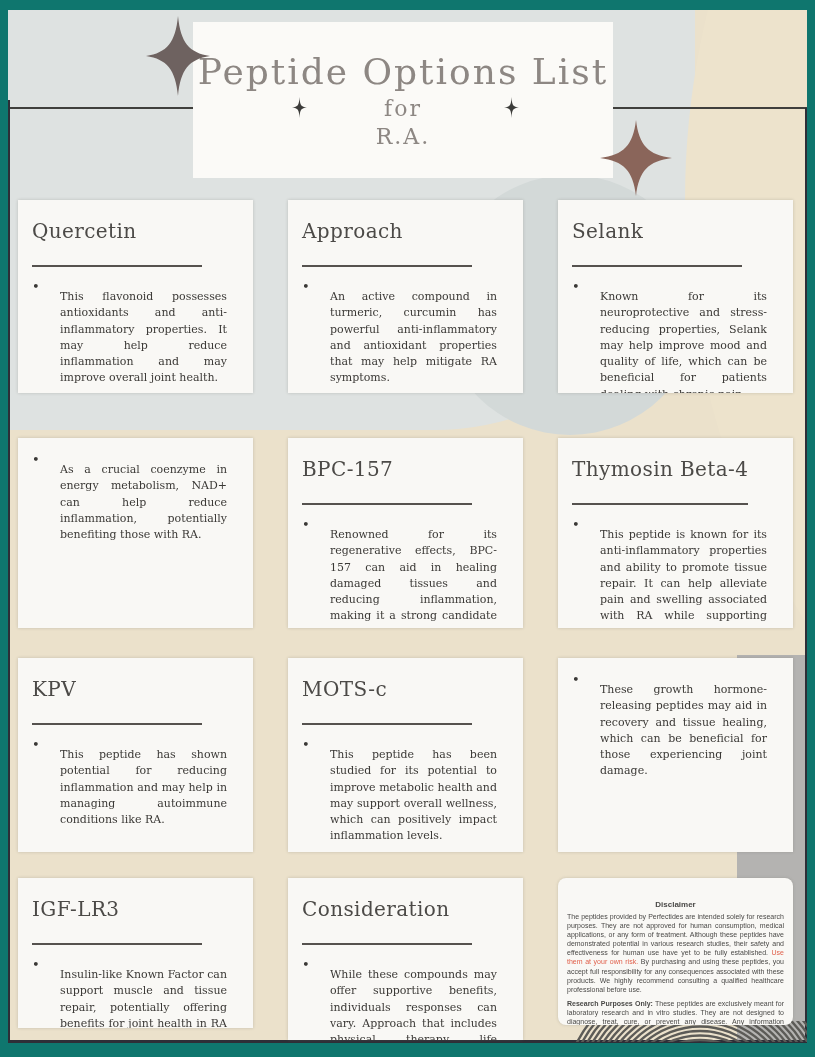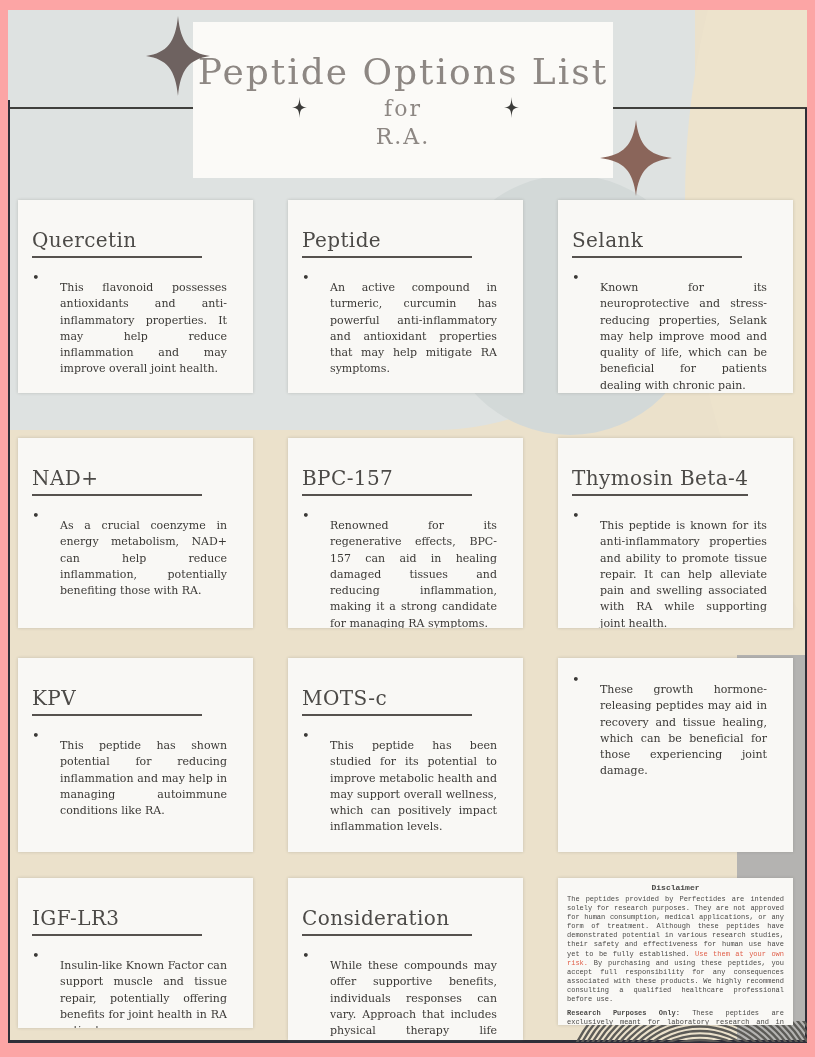--- a/index.html
+++ b/index.html
@@ -1,16 +1,16 @@
 <!DOCTYPE html>
 <html><head>
 <meta charset="utf-8">
 <style>
   html,body{margin:0;padding:0;background:#ffffff;}
-  #stage{position:relative;width:815px;height:1057px;background:#fca5a5;overflow:hidden;
+  #stage{position:relative;width:815px;height:1057px;background:#0f766e;overflow:hidden;
          font-family:"DejaVu Serif", serif;}
   
   .scan{position:absolute;left:8px;top:10px;width:799px;height:1033px;background:#ebe1cb;overflow:hidden;}
   .bg-bluegray{position:absolute;left:0;top:0;width:687px;height:420px;background:#dee2e1;
                border-radius:0 0 260px 0;}
   .bg-arc{position:absolute;left:432px;top:165px;width:260px;height:260px;border-radius:50%;background:#d3d9d8;}
   .bg-beige-circle{position:absolute;left:677px;top:-610px;width:1600px;height:1600px;border-radius:50%;background:#ede3cc;}
   .bg-graybar{position:absolute;left:729px;top:645px;width:70px;height:388px;background:#b4b3b1;}
 
   
@@ -38,31 +38,31 @@
   .sparkle-2{left:496px;top:87px;}
 
   
   .row{position:absolute;left:10px;display:flex;gap:35px;z-index:2;}
   .row-1{top:190px;height:193px;}
   .row-2{top:428px;height:190px;}
   .row-3{top:648px;height:194px;}
   .row-4{top:868px;height:162px;}
   .card{width:235px;background:#f9f8f5;box-shadow:0 0 3px rgba(110,110,100,.30);
         padding:12px 14px;box-sizing:border-box;overflow:hidden;}
-  .card h2{margin:17px 0 10px 0;font-size:20px;font-weight:400;color:#4c4a47;letter-spacing:.4px;
-           border-bottom:2.5px solid #56524e;padding-bottom:4px;min-width:170px;width:fit-content;line-height:1.15;}
+  .card h2{margin:8px 0 10px 0;font-size:20px;font-weight:400;color:#4c4a47;letter-spacing:.4px;
+           border-bottom:2.5px solid #56524e;padding-bottom:22px;min-width:170px;width:fit-content;line-height:1.15;}
   .bullet-row{display:flex;}
   .bullet{width:16px;flex:0 0 16px;color:#3b3936;font-size:13px;line-height:1.5;}
   .card p{flex:1;margin:12px;font-size:11px;line-height:1.48;color:#3b3936;text-align:justify;}
   .card-h150{height:150px;}
   .card-h162{height:162px;}
   .card-h147{height:147px;}
 
   
-  .card-disclaimer{padding:5px 9px;font-family:Liberation Mono, monospace;}
+  .card-disclaimer{padding:22px 9px;font-family:Liberation Sans, sans-serif;border-radius:8px;}
   .card-disclaimer h3{margin:0 0 3px 0;font-size:8px;font-weight:700;color:#4a4947;text-align:center;}
   .card-disclaimer p{font-size:7px;line-height:1.3;color:#4a4947;text-align:justify;margin:0 0 5px 0;}
   .risk{color:#e0604b;}
   .p2lead{font-weight:600;}
 
   
   .rings{position:absolute;left:540px;top:1011px;width:262px;height:21px;z-index:1;}
   .rings svg{display:block;width:100%;height:100%;}
 </style>
 </head>
@@ -108,38 +108,37 @@
 
     <div class="row row-1">
       <div class="card">
         <h2>Quercetin</h2>
         <div class="bullet-row">
             <span class="bullet">•</span>
           <p>This flavonoid possesses antioxidants and anti-inflammatory properties. It may help reduce inflammation and may improve overall joint health.</p>
           </div>
       </div>
       <div class="card">
-        <h2>Peptide</h2>
+        <h2>Approach</h2>
         <div class="bullet-row">
             <span class="bullet">•</span>
           <p>An active compound in turmeric, curcumin has powerful anti-inflammatory and antioxidant properties that may help mitigate RA symptoms.</p>
           </div>
       </div>
       <div class="card">
         <h2>Selank</h2>
         <div class="bullet-row">
             <span class="bullet">•</span>
           <p>Known for its neuroprotective and stress-reducing properties, Selank may help improve mood and quality of life, which can be beneficial for patients dealing with chronic pain.</p>
           </div>
       </div>
     </div>
 
     <div class="row row-2">
       <div class="card">
-        <h2>NAD+</h2>
         <div class="bullet-row">
             <span class="bullet">•</span>
           <p>As a crucial coenzyme in energy metabolism, NAD+ can help reduce inflammation, potentially benefiting those with RA.</p>
           </div>
       </div>
       <div class="card">
         <h2>BPC-157</h2>
         <div class="bullet-row">
             <span class="bullet">•</span>
           <p>Renowned for its regenerative effects, BPC-157 can aid in healing damaged tissues and reducing inflammation, making it a strong candidate for managing RA symptoms.</p>

